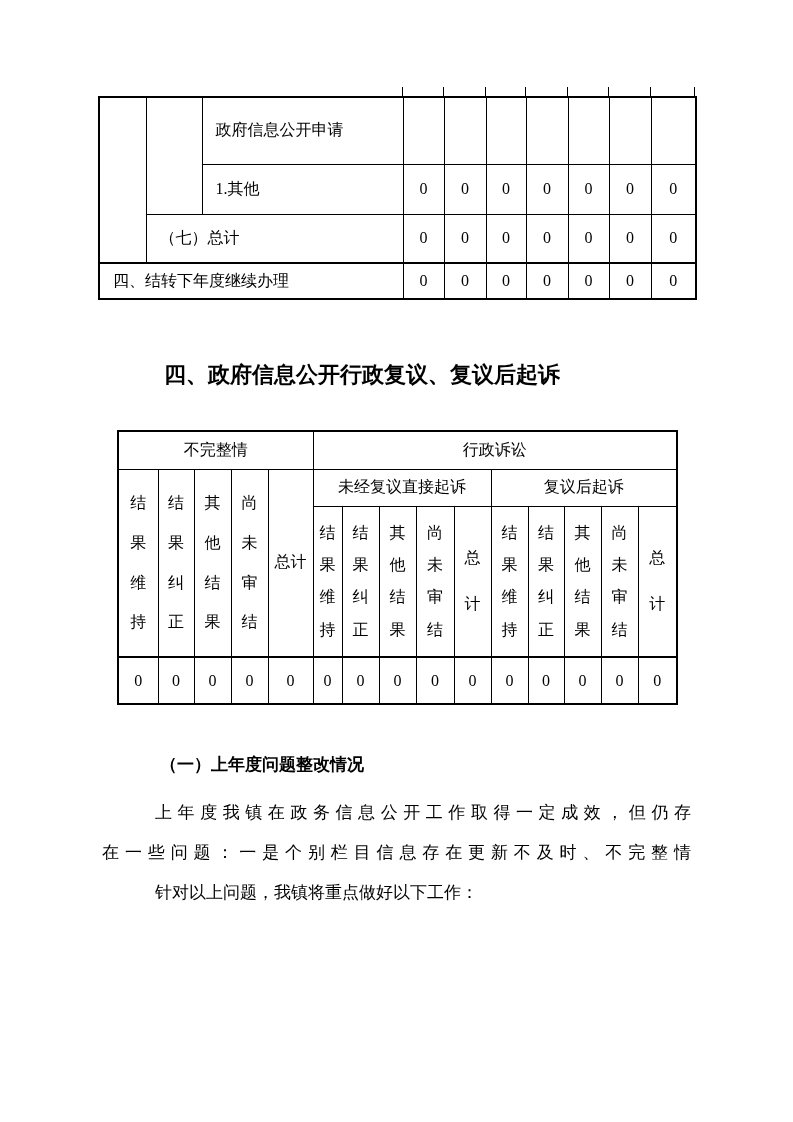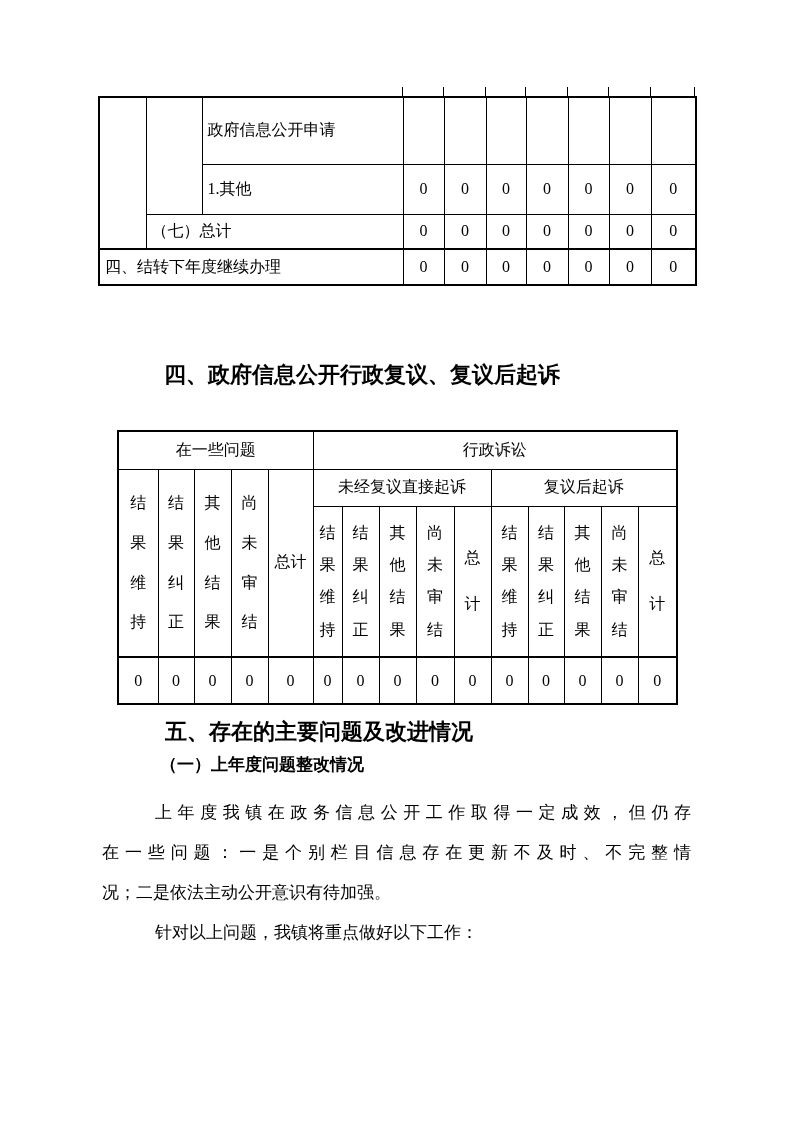--- a/index.html
+++ b/index.html
@@ -10,25 +10,25 @@
   }
   
   .stub { position:absolute; top:87px; width:1px; height:10px; background:#000; }
 
   table { border-collapse:collapse; table-layout:fixed; position:absolute; background:#fff; }
   td { overflow:hidden; }
 
   
   .t1 { left:98px; top:96px; width:597px; border:2px solid #000; }
   .t1 td { border:1px solid #000; font-size:16px; vertical-align:middle; }
-  .t1 .lbl { text-align:left; padding-left:5px; }
+  .t1 .lbl { text-align:left; padding-left:13px; }
   .num { text-align:center; font-size:17px; font-family:"Liberation Serif", serif; }
   .t1 tr.r1 { height:67px; }
   .t1 tr.r2 { height:50px; }
-  .t1 tr.r3 { height:35px; }
+  .t1 tr.r3 { height:49px; }
   .t1 tr.r4 { height:36px; }
   .t1 tr.r4 td { border-top:2px solid #000; }
 
   
   .h-sans { position:absolute; font-family:"Liberation Sans", sans-serif; font-weight:bold; font-size:22px; white-space:nowrap; }
   #sec4 { left:164px; top:360px; }
   #sec5 { left:165px; top:717px; }
   #sub1 { position:absolute; left:160px; top:753px; font-size:17px; font-weight:bold;
           font-family:"Liberation Serif", serif; white-space:nowrap; }
 
@@ -141,21 +141,21 @@
         <col style="width:38px">
         <col style="width:37px">
       <col style="width:37px">
         <col style="width:36px">
         <col style="width:37px">
         <col style="width:37px">
         <col style="width:39px">
     </colgroup>
     <tbody>
         <tr class="hr1">
-      <td colspan="5">在一些问题</td>
+      <td colspan="5">不完整情</td>
       <td colspan="10">行政诉讼</td>
     </tr>
     <tr class="hr2">
       <td rowspan="2">
             <div class="vwrap tall">
               <span>结</span>
               <span>果</span>
               <span>维</span>
               <span>持</span>
             </div>
@@ -279,23 +279,21 @@
       <td class="num">0</td>
       <td class="num">0</td>
       <td class="num">0</td>
       <td class="num">0</td>
       <td class="num">0</td>
       <td class="num">0</td>
     </tr>
   </tbody>
     </table>
 
-  <div id="sec5" class="h-sans">五、存在的主要问题及改进情况</div>
   <div id="sub1">（一）上年度问题整改情况</div>
 
   <div class="bodytext">
     <div class="pline indent full">上年度我镇在政务信息公开工作取得一定成效，但仍存</div>
     <div class="pline full">在一些问题：一是个别栏目信息存在更新不及时、不完整情</div>
-    <div class="pline">况；二是依法主动公开意识有待加强。</div>
     <div class="pline indent">针对以上问题，我镇将重点做好以下工作：</div>
   </div>
 
 </div>
 
 </body></html>

